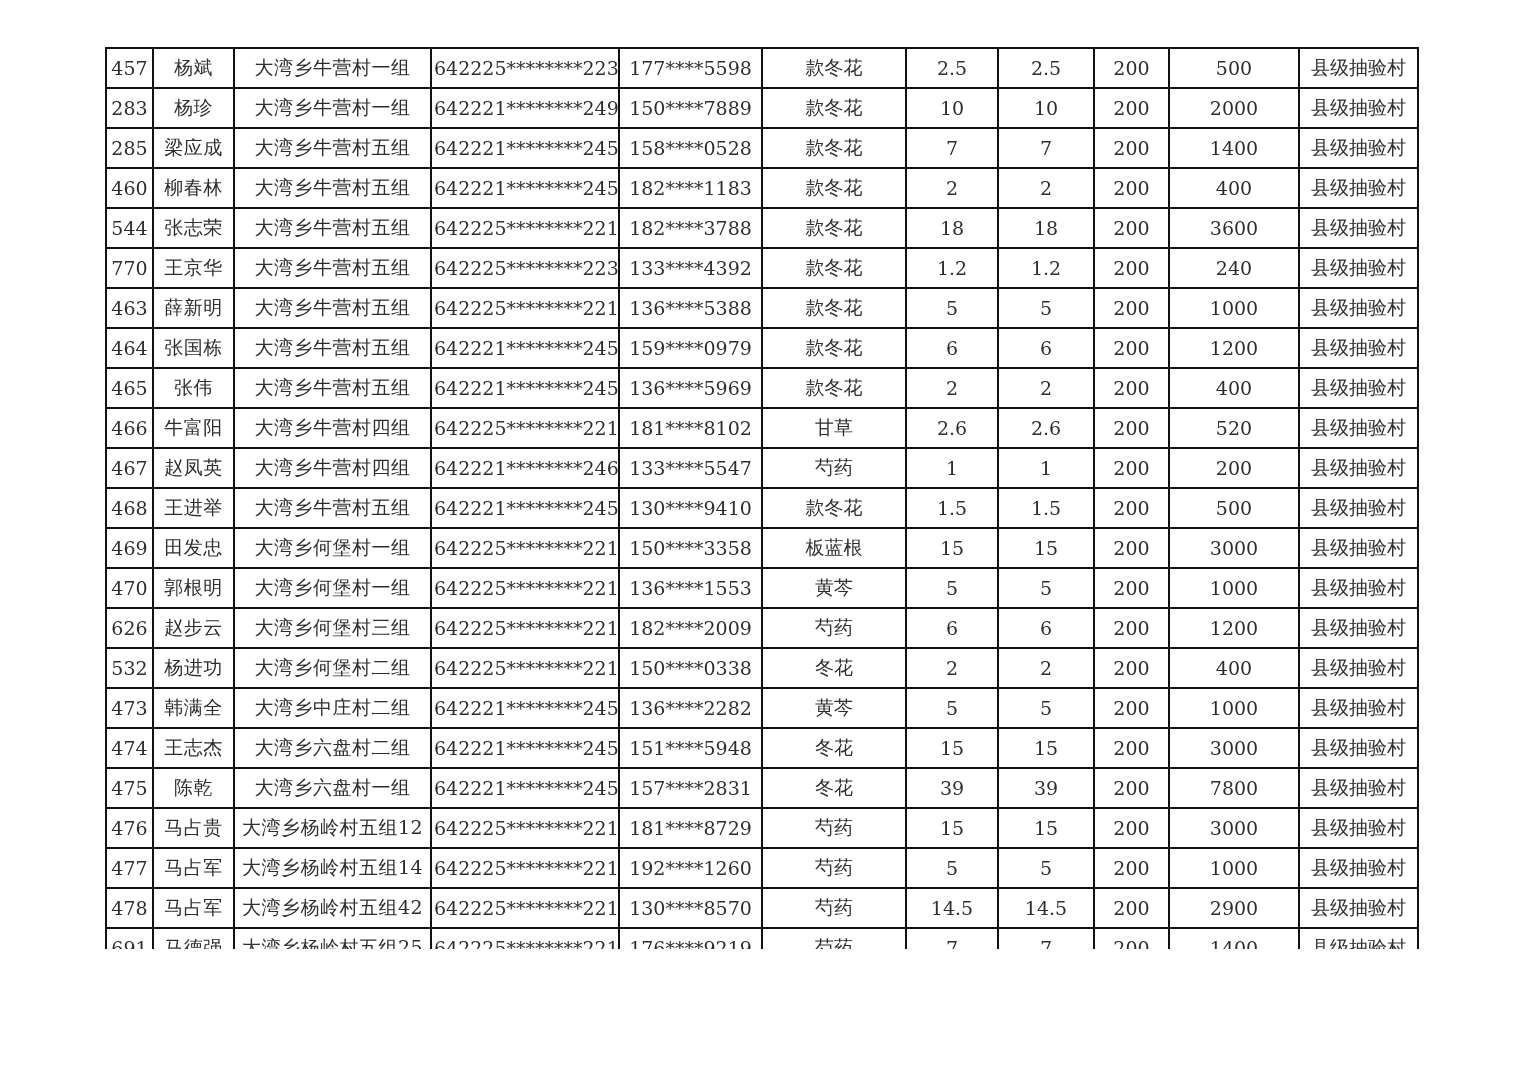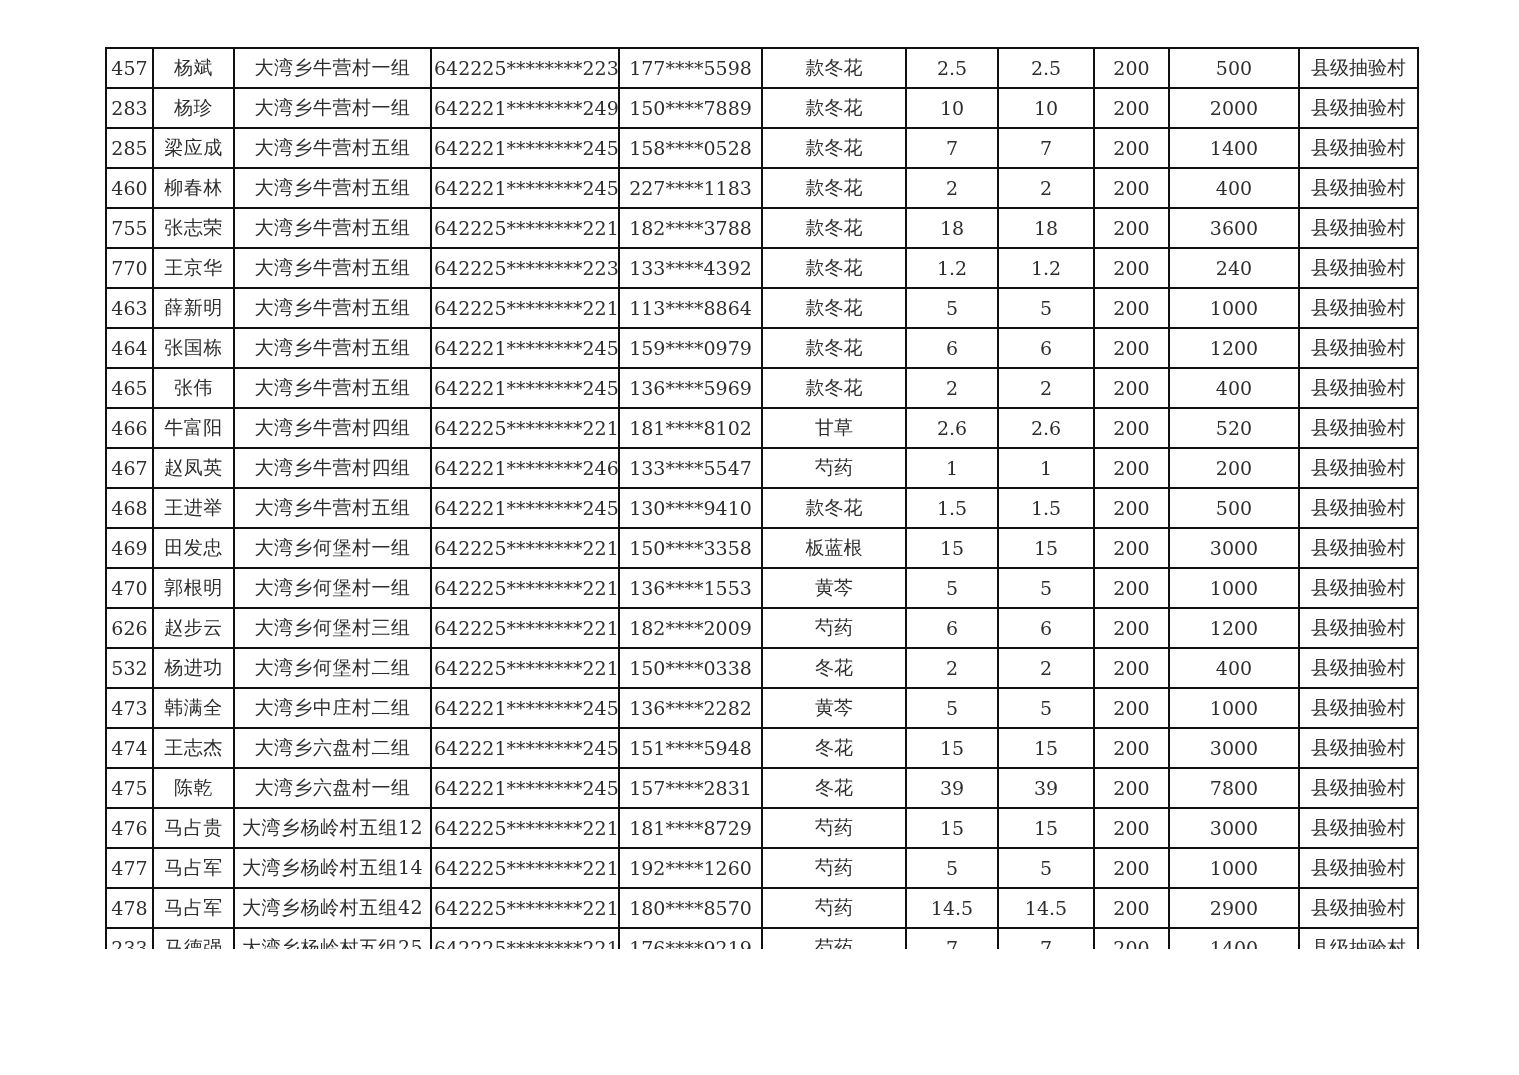--- a/index.html
+++ b/index.html
@@ -96,30 +96,30 @@
           <td class="num">7</td>
           <td class="num">200</td>
           <td class="num">1400</td>
           <td class="num">县级抽验村</td>
         </tr>
         <tr>
           <td class="num">460</td>
           <td>柳春林</td>
           <td>大湾乡牛营村五组</td>
           <td class="num">642221********2451</td>
-          <td class="num">227****1183</td>
+          <td class="num">182****1183</td>
           <td class="num">款冬花</td>
           <td class="num">2</td>
           <td class="num">2</td>
           <td class="num">200</td>
           <td class="num">400</td>
           <td class="num">县级抽验村</td>
         </tr>
         <tr>
-          <td class="num">755</td>
+          <td class="num">544</td>
           <td>张志荣</td>
           <td>大湾乡牛营村五组</td>
           <td class="num">642225********2215</td>
           <td class="num">182****3788</td>
           <td class="num">款冬花</td>
           <td class="num">18</td>
           <td class="num">18</td>
           <td class="num">200</td>
           <td class="num">3600</td>
           <td class="num">县级抽验村</td>
@@ -135,21 +135,21 @@
           <td class="num">1.2</td>
           <td class="num">200</td>
           <td class="num">240</td>
           <td class="num">县级抽验村</td>
         </tr>
         <tr>
           <td class="num">463</td>
           <td>薛新明</td>
           <td>大湾乡牛营村五组</td>
           <td class="num">642225********2213</td>
-          <td class="num">113****8864</td>
+          <td class="num">136****5388</td>
           <td class="num">款冬花</td>
           <td class="num">5</td>
           <td class="num">5</td>
           <td class="num">200</td>
           <td class="num">1000</td>
           <td class="num">县级抽验村</td>
         </tr>
         <tr>
           <td class="num">464</td>
           <td>张国栋</td>
@@ -330,30 +330,30 @@
           <td class="num">5</td>
           <td class="num">200</td>
           <td class="num">1000</td>
           <td class="num">县级抽验村</td>
         </tr>
         <tr>
           <td class="num">478</td>
           <td>马占军</td>
           <td>大湾乡杨岭村五组42</td>
           <td class="num">642225********2213</td>
-          <td class="num">180****8570</td>
+          <td class="num">130****8570</td>
           <td class="num">芍药</td>
           <td class="num">14.5</td>
           <td class="num">14.5</td>
           <td class="num">200</td>
           <td class="num">2900</td>
           <td class="num">县级抽验村</td>
         </tr>
         <tr>
-          <td class="num">233</td>
+          <td class="num">691</td>
           <td>马德强</td>
           <td>大湾乡杨岭村五组25</td>
           <td class="num">642225********2212</td>
           <td class="num">176****9219</td>
           <td class="num">芍药</td>
           <td class="num">7</td>
           <td class="num">7</td>
           <td class="num">200</td>
           <td class="num">1400</td>
           <td class="num">县级抽验村</td>

